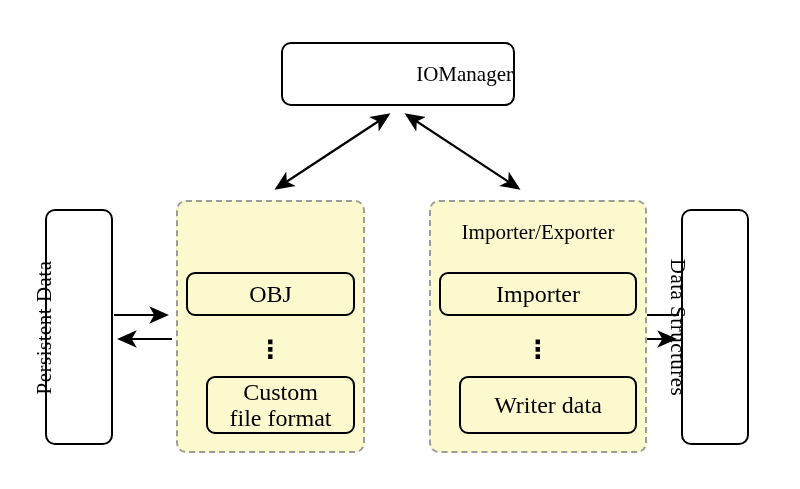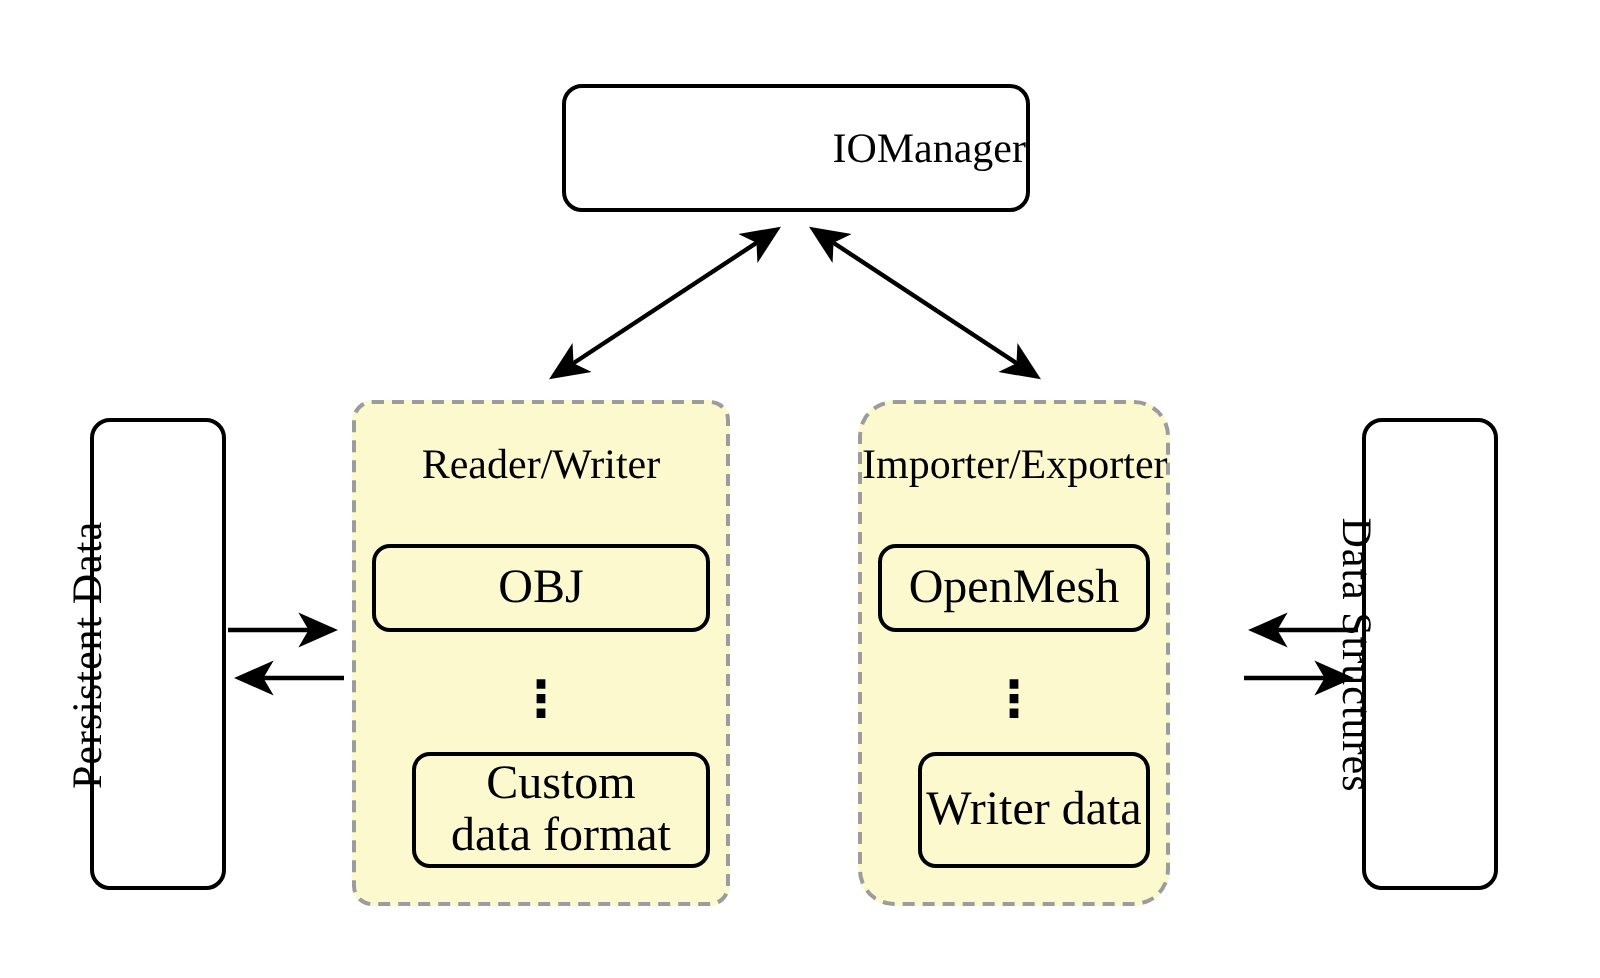--- a/index.html
+++ b/index.html
@@ -56,21 +56,21 @@
   .rot-cw  { transform: rotate(90deg); }
   .panel {
     position: absolute;
     top: 200px;
     height: 253px;
     background: var(--panel-fill);
     border: 2px dashed var(--panel-dash-border);
     border-radius: 10px;
   }
   .panel-left  { left: 176px; width: 189px; }
-  .panel-right { left: 429px; width: 156px; border-radius: 18px; }
+  .panel-right { left: 429px; width: 218px; }
   .panel-title {
     position: absolute;
     top: 18px; left: 0; right: 0;
     text-align: center;
     font-size: 21px;
     white-space: nowrap;
   }
   .item-box {
     position: absolute;
     left: 8px; right: 8px;
@@ -125,37 +125,36 @@
 
   <div class="node vbox vbox-left">
     <span class="vlabel rot-ccw">Persistent Data</span>
   </div>
 
   <div class="node vbox vbox-right">
     <span class="vlabel rot-cw">Data Structures</span>
   </div>
 
   <div class="panel panel-left">
-    <div class="panel-title">Reader/Writer</div>
     <div class="item-box item-top">
       <span>OBJ</span>
     </div>
     <div class="dots">
       <span>⋮</span>
     </div>
     <div class="item-box item-bottom">
       <span>Custom</span>
-      <span>data format</span>
+      <span>file format</span>
     </div>
   </div>
 
   <div class="panel panel-right">
     <div class="panel-title">Importer/Exporter</div>
     <div class="item-box item-top">
-      <span>OpenMesh</span>
+      <span>Importer</span>
     </div>
     <div class="dots">
       <span>⋮</span>
     </div>
     <div class="item-box item-bottom">
       <span>Writer data</span>
     </div>
   </div>
 
 </div>

